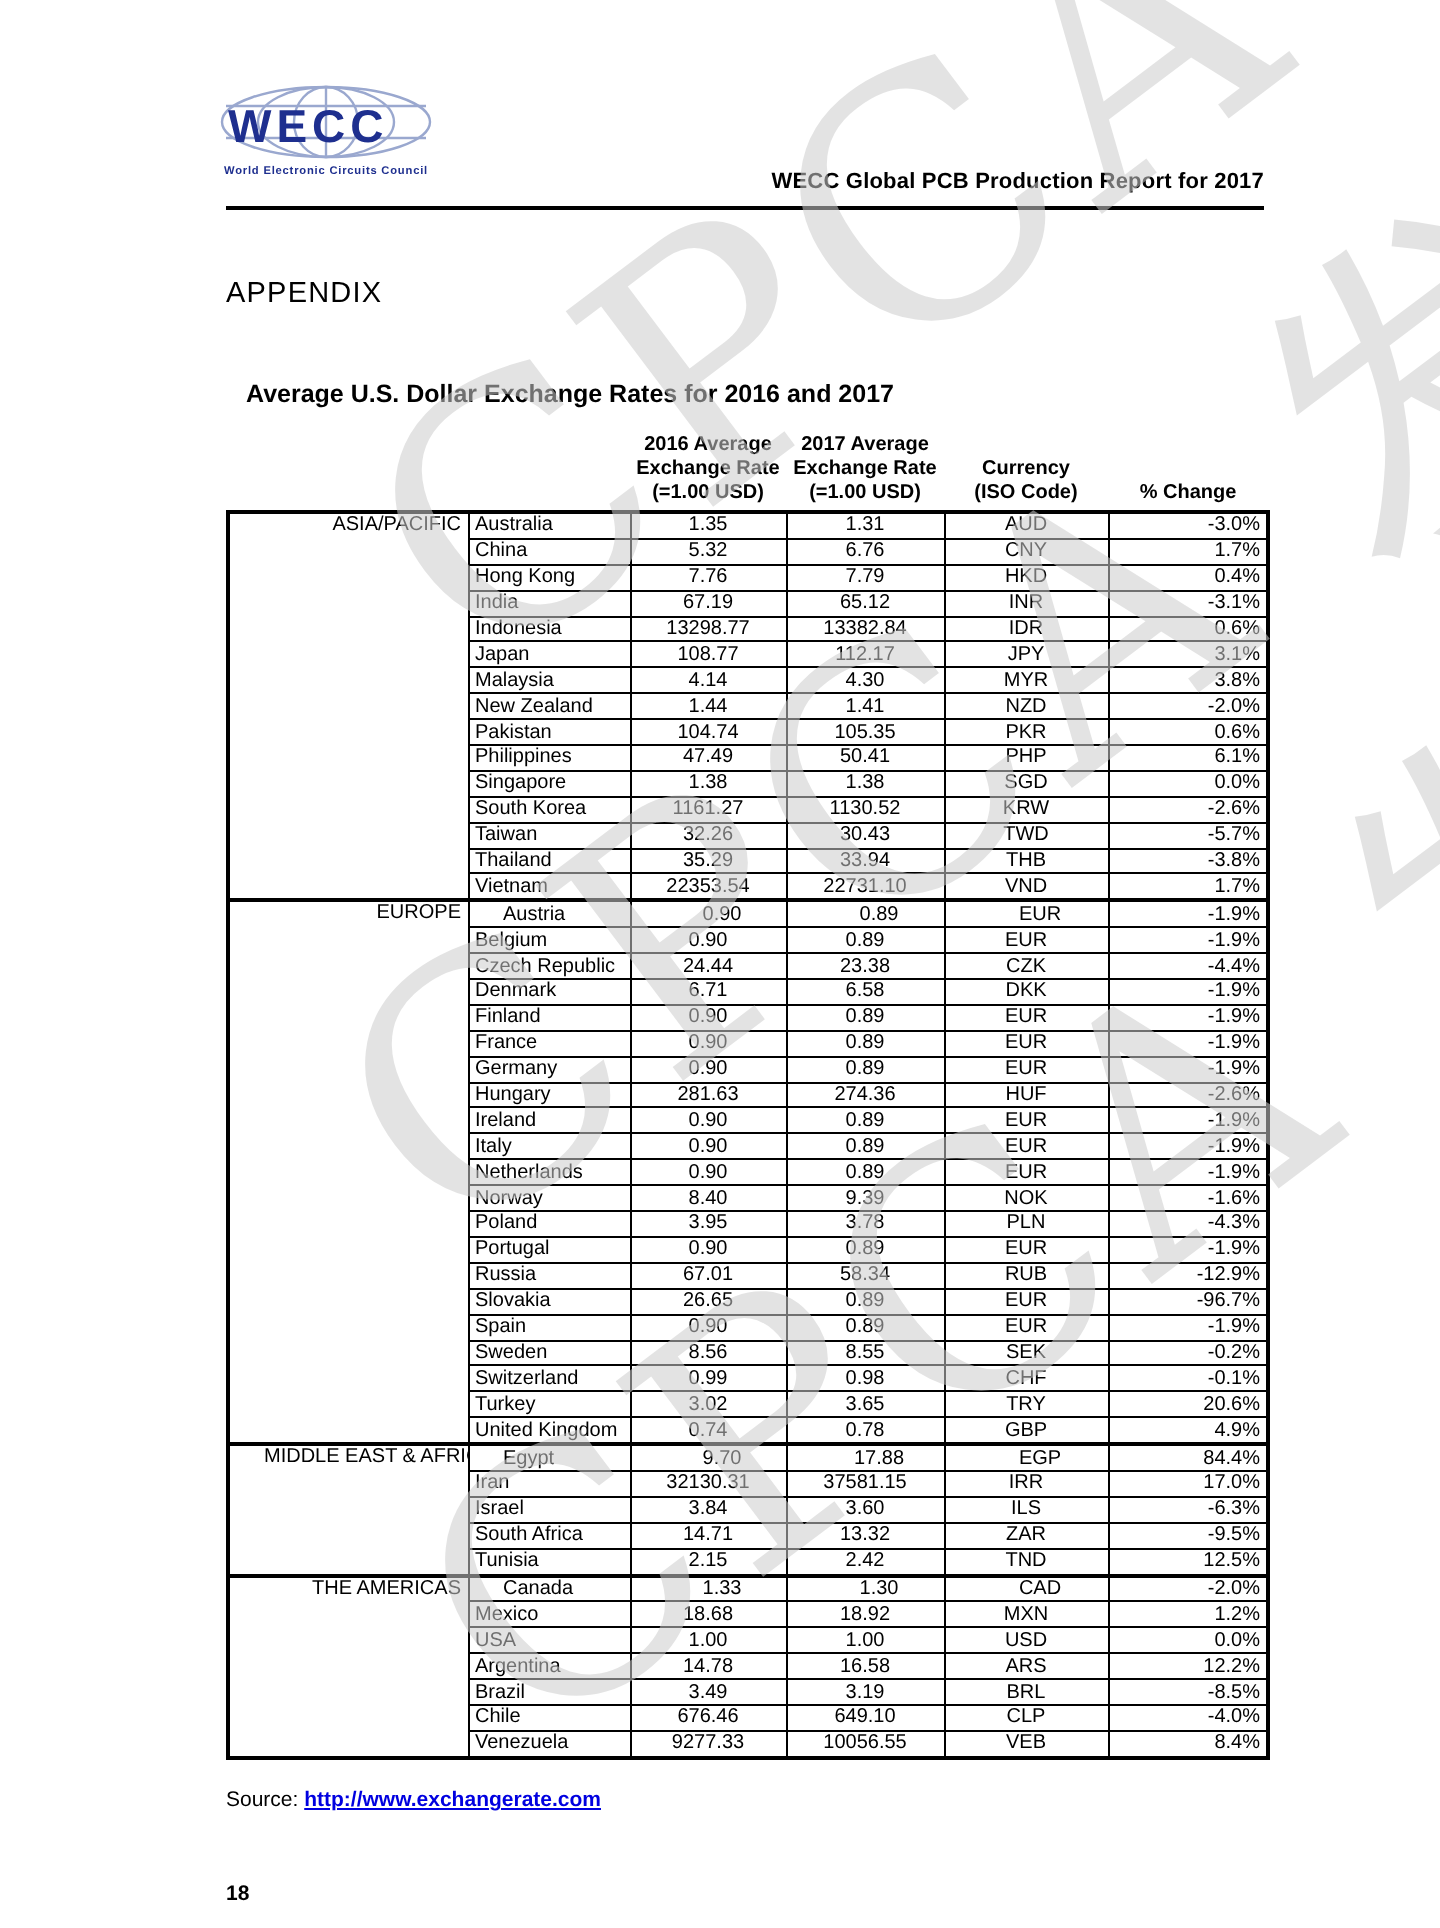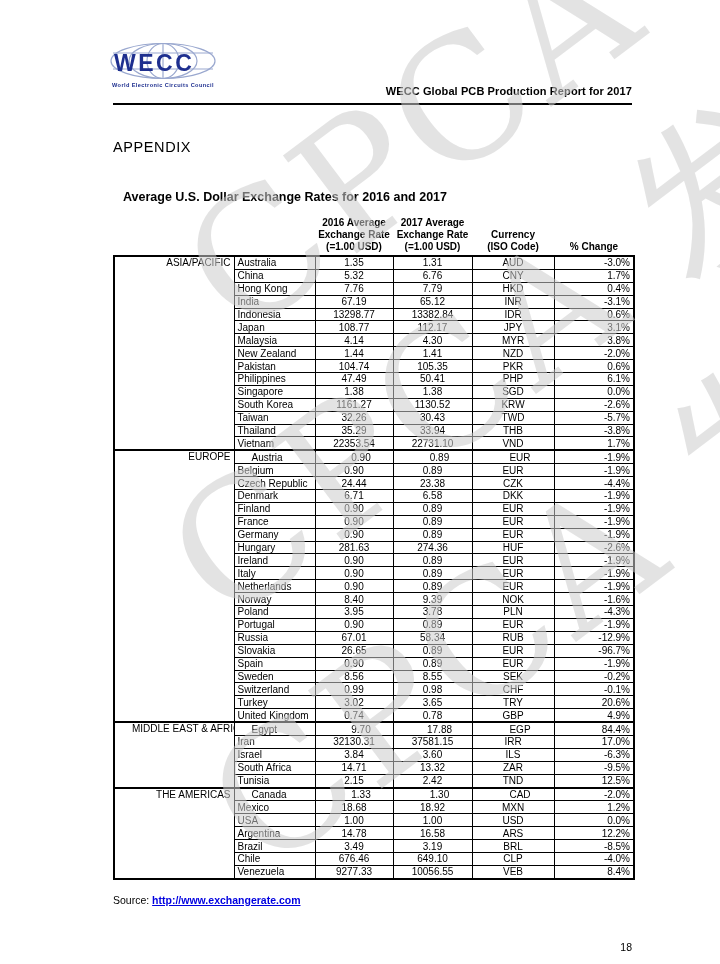--- a/index.html
+++ b/index.html
@@ -38,21 +38,21 @@
   }
   .rates-table tbody tr.group-start td{border-top:2px solid #000;padding-left:17px;}
   .rates-table tbody{border:2px solid #000;}
   td.region{font-weight:normal;vertical-align:top;text-align:right;white-space:pre-line;line-height:12px;padding-top:1px;}
   td.country{text-align:left;}
   td.rate,td.code{text-align:center;}
   td.pct{text-align:right;padding-right:14px;margin-left:14px;}
   
   .source-line{position:absolute;top:894px;left:113px;font-size:10.5px;}
   .source-line a{color:#0000e0;text-decoration:underline;font-weight:bold;}
-  .page-number{position:absolute;top:941px;left:113px;width:519px;text-align:right;font-size:10.5px;}
+  .page-number{position:absolute;top:941px;left:113px;width:519px;text-align:left;font-size:10.5px;font-weight:bold;}
   
   .wm{
     position:absolute;z-index:4;pointer-events:none;
     font-family:"DejaVu Serif",serif;font-size:168px;letter-spacing:6px;
     color:rgba(204,204,204,0.55);white-space:nowrap;
     transform:rotate(-37deg);transform-origin:0 0;font-weight:400;
   }
   .wm1{left:140px;top:205px;}
   .wm2{left:125px;top:492px;}
   .wm3{left:165px;top:740px;}

